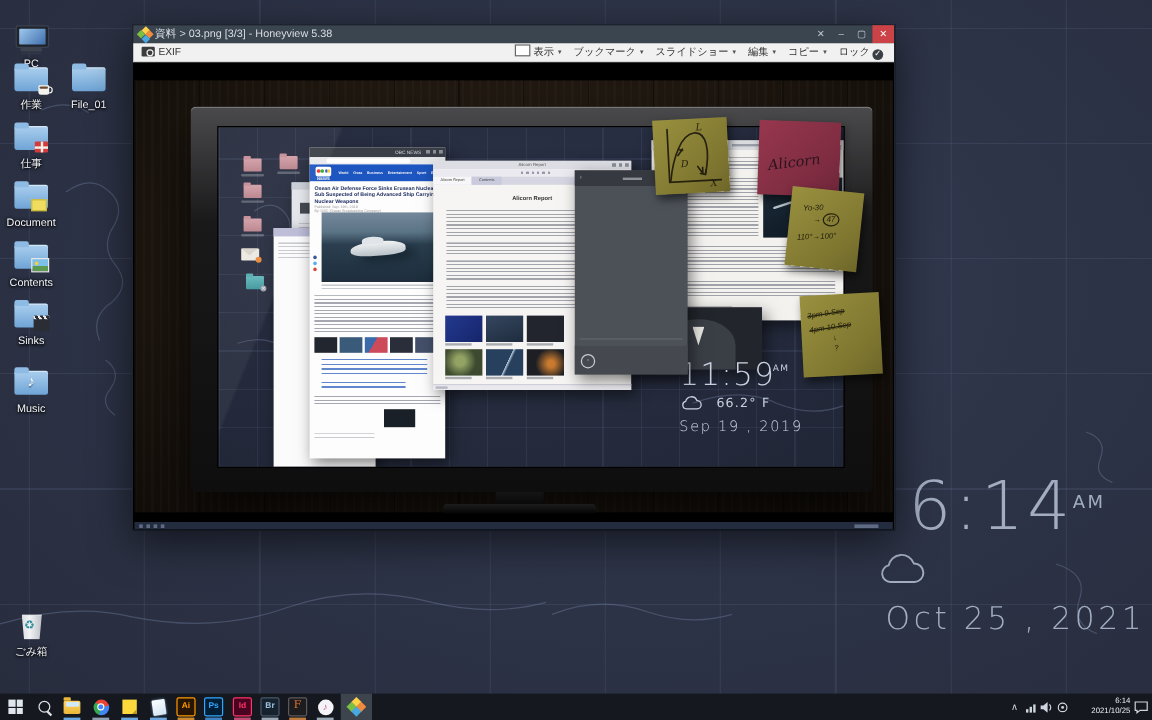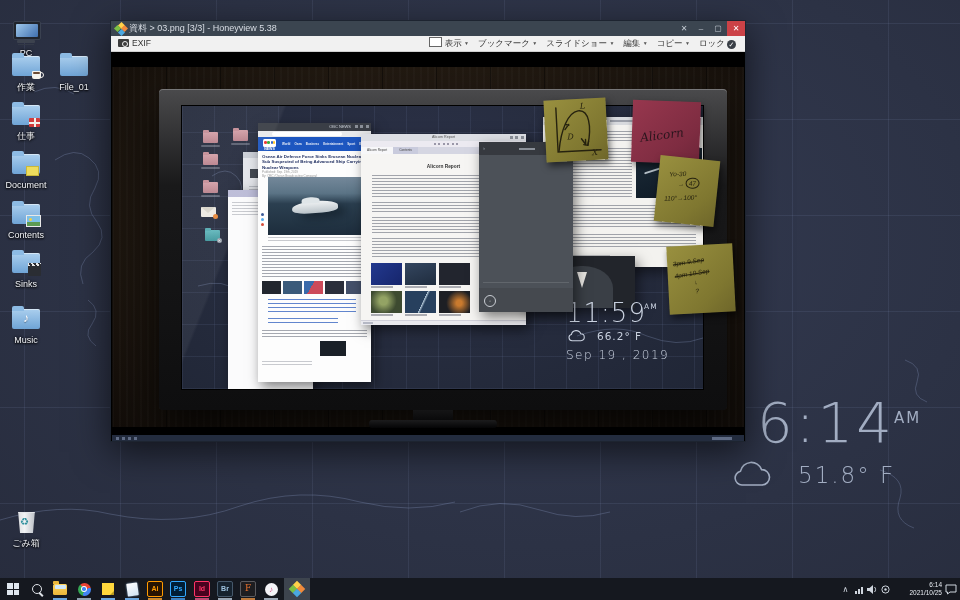--- a/index.html
+++ b/index.html
@@ -318,21 +318,21 @@
       </div>
     <div class="lbl">ごみ箱</div>
   </div>
 
   <div id="widget" class="abs clockfont" style="left:730px;top:395px;width:230px;height:145px;">
     <div class="abs time" style="left:27px;top:0;">6:14</div>
     <div class="abs mer" style="left:164px;top:14px;">AM</div>
     <svg class="abs" style="left:3px;top:66px;" width="38" height="27" viewBox="0 0 38 27">
       <path d="M29 24 H9 a7 7 0 0 1 -1.5 -13.8 A11 11 0 0 1 28.6 8.6 A7.5 7.5 0 0 1 29 24 z" fill="none" stroke="#a2adc2" stroke-width="1.6"></path>
     </svg>
-    <div class="abs temp" style="left:68px;top:67px;">51.8° F</div>
+    <div class="abs date" style="left:8px;top:106px;">Oct 25 , 2021</div>
   </div>
 
   <div id="viewer">
     <div id="vtitle">
       <span class="abs" style="left:4px;top:1.5px;"><span class="hvlogo"><i class="a"></i><i class="b"></i><i class="c"></i><i class="d"></i></span></span>
       <span class="txt">資料 &gt; 03.png [3/3] - Honeyview 5.38</span>
       <span class="winctl" style="right:54px;width:14px;">✕</span>
       <span class="winctl" style="right:37px;width:14px;">–</span>
       <span class="winctl" style="right:20px;width:14px;">▢</span>
       <span class="winctl" id="vclose">✕</span>

